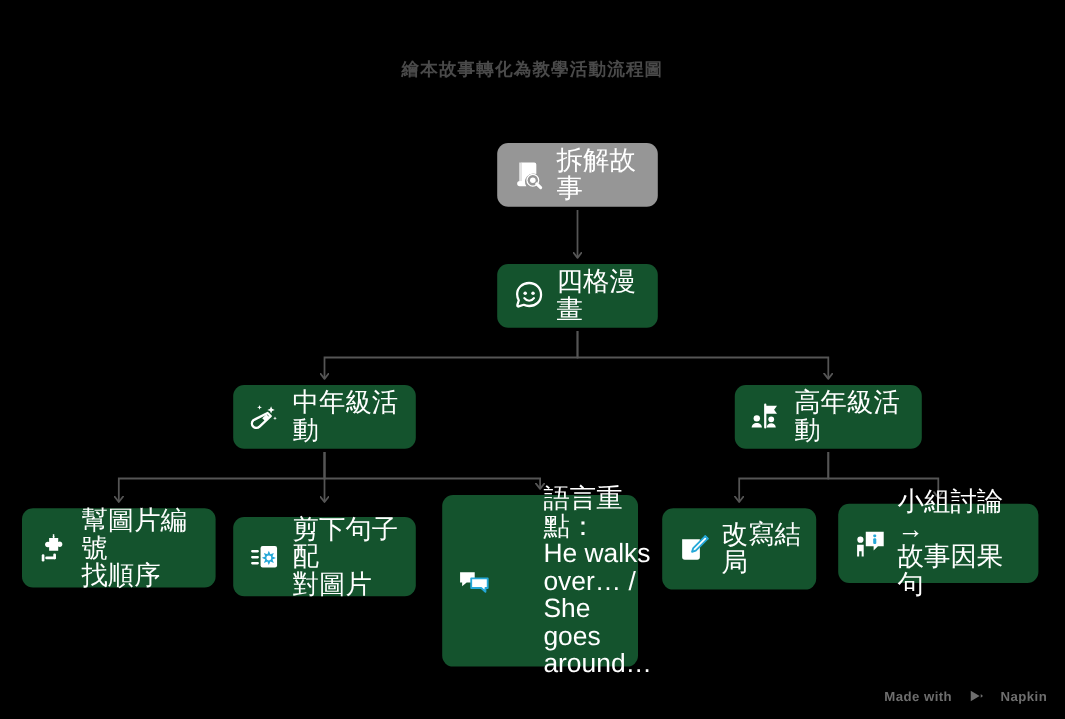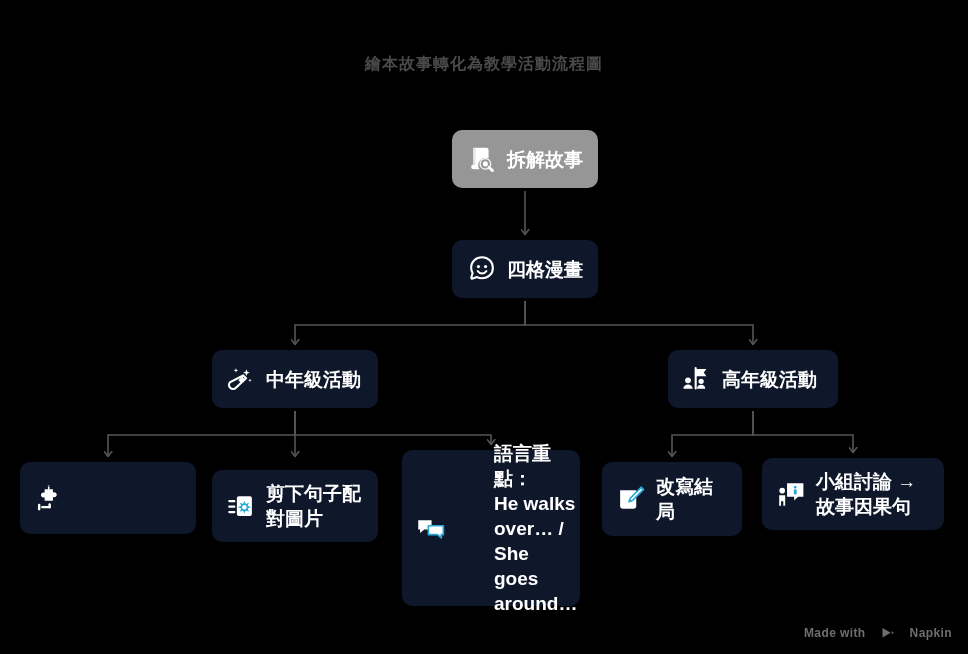--- a/index.html
+++ b/index.html
@@ -46,40 +46,40 @@
   .node {
     position: absolute;
     box-sizing: border-box;
     display: flex;
     align-items: center;
     justify-content: flex-start;
     gap: 10px;
     border-radius: 10px;
     padding: 8px 14px;
     color: #ffffff;
-    background: #0f172a;
+    background: #14532d;
     box-shadow: 0 0 0 3px #000000;
   }
   .node.gray { background: #969696; }
 
   .node .icon {
     flex: 0 0 auto;
     width: 30px;
     height: 30px;
     display: block;
   }
   .node .icon svg {
     display: block;
     width: 30px;
     height: 30px;
   }
   .node .label {
-    font-size: 19px;
+    font-size: 24px;
     line-height: 25px;
-    font-weight: 700;
+    font-weight: 400;
     color: #ffffff;
     white-space: pre-line;
   }
 
   
   #node-decompose   { left: 452px; top: 130px; width: 146px; height: 58px; justify-content: center; }
   #node-comic       { left: 452px; top: 240px; width: 146px; height: 58px; justify-content: center; }
   #node-middle      { left: 212px; top: 350px; width: 166px; height: 58px; }
   #node-upper       { left: 668px; top: 350px; width: 170px; height: 58px; }
 
@@ -190,20 +190,22 @@
 
   <div class="node" id="node-number-pics">
     <span class="icon">
       <svg viewBox="0 0 32 32" aria-hidden="true">
         <path d="M13.4 3.6c1.7 0 3 1.2 3 2.7 0 .6-.2 1-.5 1.5h4.3v4.2c.5-.3 1-.5 1.6-.5 1.6 0 2.8 1.3 2.8 2.9s-1.2 2.9-2.8 2.9c-.6 0-1.1-.2-1.6-.5v4.3h-9.6v-4c-.4.3-.9.4-1.4.4-1.6 0-2.9-1.3-2.9-2.9s1.3-2.9 2.9-2.9c.5 0 1 .1 1.4.4V7.8h4.2c-.3-.4-.5-.9-.5-1.5 0-1.5 1.3-2.7 3-2.7z" fill="#ffffff" transform="translate(1.6,-0.6) scale(0.92)"></path>
         <rect x="4.2" y="22.2" width="2.6" height="7" rx="1.2" fill="#ffffff"></rect>
         <rect x="7.6" y="24.4" width="10.4" height="2.6" rx="1.2" fill="#ffffff"></rect>
         <rect x="15.4" y="21.6" width="2.6" height="5.4" rx="1.2" fill="#ffffff"></rect>
       </svg>
     </span>
+    <span class="label">幫圖片編號
+找順序</span>
   </div>
 
   <div class="node" id="node-cut-match">
     <span class="icon">
       <svg viewBox="0 0 32 32" aria-hidden="true">
         <rect x="11.6" y="5.6" width="16" height="21" rx="2" fill="#ffffff"></rect>
         <path d="M19.6 10.4l1.5 3.4 3.4-1.4-1.4 3.4 3.4 1.5-3.4 1.4 1.4 3.4-3.4-1.4-1.5 3.4-1.4-3.4-3.4 1.4 1.4-3.4-3.4-1.5 3.4-1.4-1.4-3.4 3.4 1.4z" fill="#25a8d8"></path>
         <circle cx="19.6" cy="17.3" r="2.4" fill="#ffffff"></circle>
         <rect x="2.4" y="9.6" width="7.6" height="2.4" rx="1.1" fill="#ffffff"></rect>
         <rect x="2.4" y="15.4" width="7.6" height="2.4" rx="1.1" fill="#ffffff"></rect>

